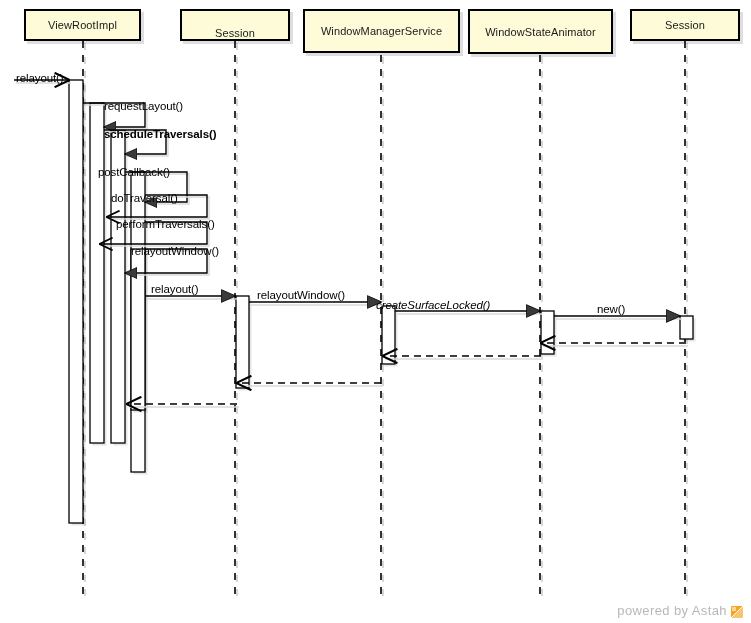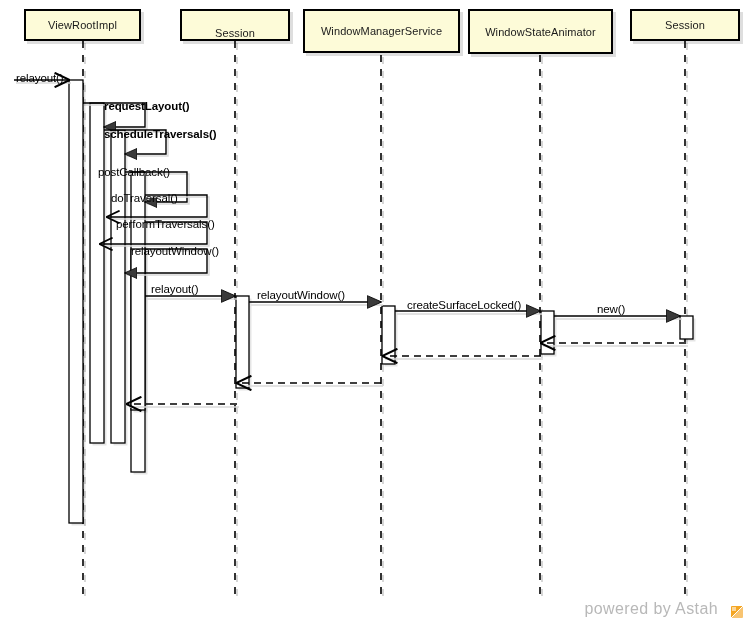--- a/index.html
+++ b/index.html
@@ -42,26 +42,26 @@
     position: absolute;
     font-size: 11.5px;
     color: #000000;
     white-space: nowrap;
     letter-spacing: -0.1px;
   }
   .watermark {
     position: absolute;
     right: 8px;
     bottom: 5px;
-    font-size: 16px;
+    font-size: 13px;
     color: #b8b8b8;
     letter-spacing: 0.4px;
     display: flex;
     align-items: flex-end;
-    gap: 13px;
+    gap: 4px;
   }
   .watermark-logo {
     display: inline-block;
     width: 12px;
     height: 12px;
     background:
       linear-gradient(to bottom right, #f5a623 0 49%, transparent 49% 51%, #f8c471 51% 100%);
     border-radius: 1px;
     position: relative;
   }
@@ -166,29 +166,29 @@
       </div>
       <div class="lifeline-box" style="left: 468px; top: 9px; width: 145px; height: 45px;">
         <span>WindowStateAnimator</span>
       </div>
       <div class="lifeline-box" style="left: 630px; top: 9px; width: 110px; height: 32px;">
         <span>Session</span>
       </div>
     </div>
   <div id="labels">
       <div class="msg-label" style="left: 16px; top: 72px;">relayout()</div>
-      <div class="msg-label" style="left: 104px; top: 100px; font-weight: bold;">requestLayout()</div>
+      <div class="msg-label" style="left: 104px; top: 100px;">requestLayout()</div>
       <div class="msg-label" style="left: 104px; top: 128px; font-weight: bold;">scheduleTraversals()</div>
       <div class="msg-label" style="left: 98px; top: 166px;">postCallback()</div>
       <div class="msg-label" style="left: 111px; top: 192px;">doTraversal()</div>
       <div class="msg-label" style="left: 105px; top: 218px; margin-left: 11px;">performTraversals()</div>
       <div class="msg-label" style="left: 131px; top: 245px;">relayoutWindow()</div>
       <div class="msg-label" style="left: 151px; top: 283px;">relayout()</div>
       <div class="msg-label" style="left: 257px; top: 289px;">relayoutWindow()</div>
-      <div class="msg-label" style="left: 407px; top: 299px;">createSurfaceLocked()</div>
+      <div class="msg-label" style="left: 376px; top: 299px; font-style: italic;">createSurfaceLocked()</div>
       <div class="msg-label" style="left: 597px; top: 303px;">new()</div>
     </div>
 
   <div class="watermark">
     <span>powered by Astah</span>
     <span class="watermark-logo"></span>
   </div>
 
 </div>
 

